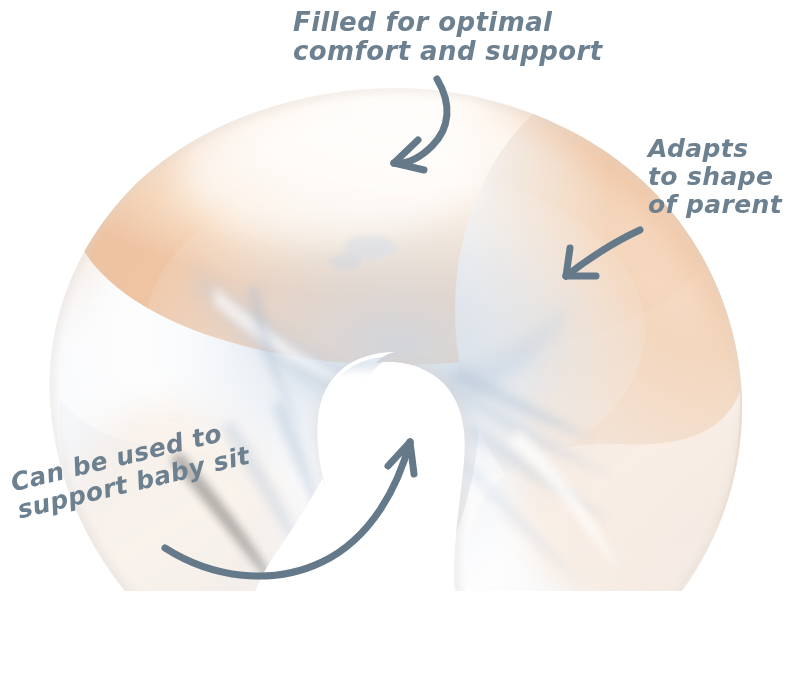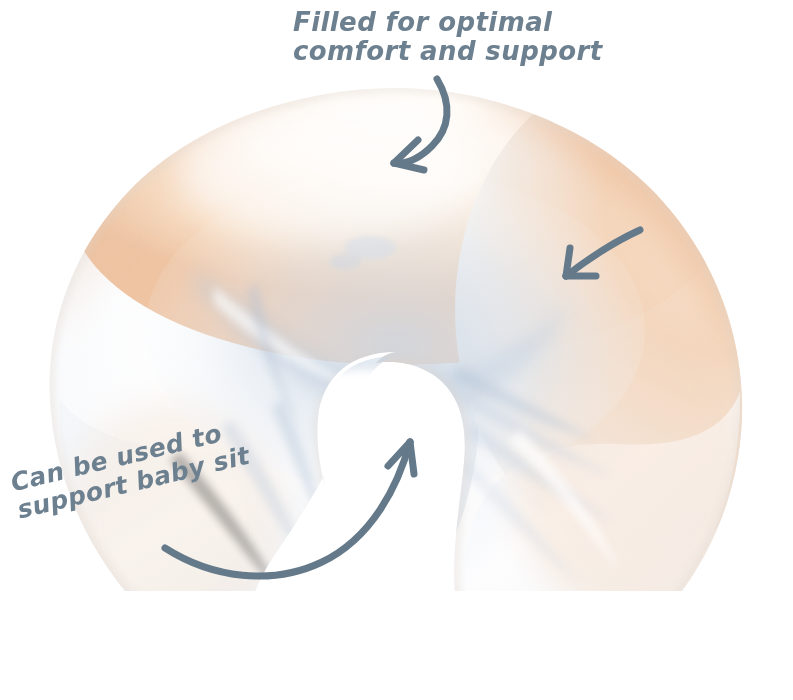--- a/index.html
+++ b/index.html
@@ -263,17 +263,20 @@
         <path d="M 165 548 C 212 578, 272 586, 322 562 C 372 538, 398 486, 410 442"></path>
         <path d="M 410 442 L 388 466"></path>
         <path d="M 410 442 L 414 474"></path>
       </g>
     </g>
   </svg>
 
   <div class="annot" id="annot-filled">Filled for optimal
 comfort and support</div>
 
+  <div class="annot" id="annot-adapts">Adapts
+to shape
+of parent</div>
 
   <div class="annot" id="annot-babysit">Can be used to
 support baby sit</div>
 
 </div>
 
 </body></html>

